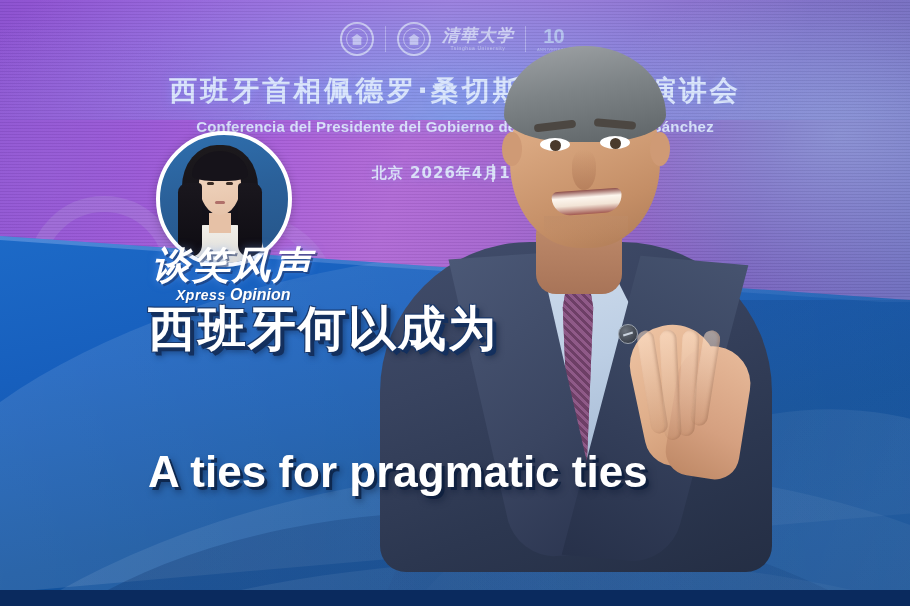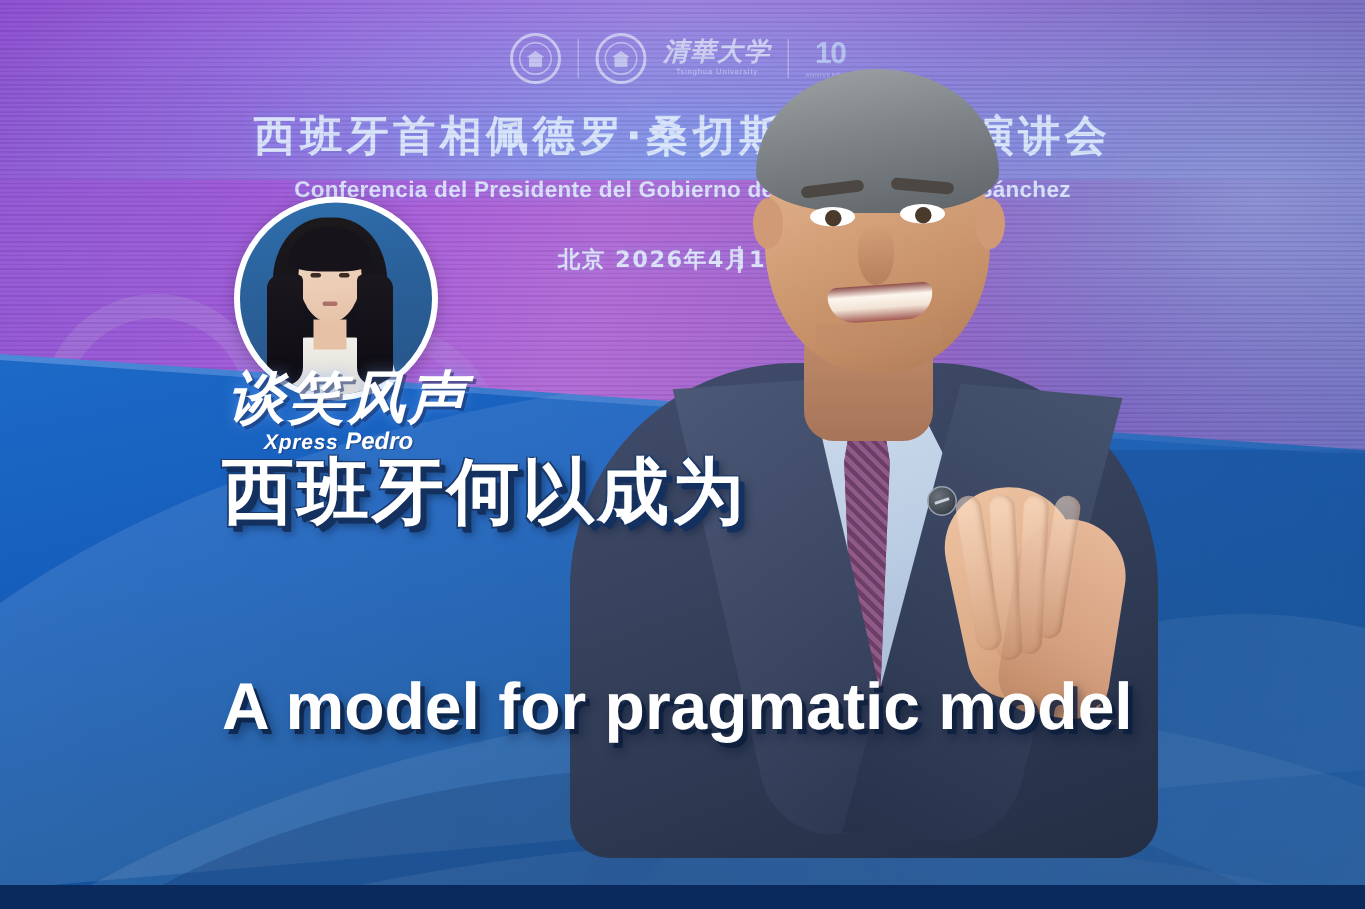--- a/index.html
+++ b/index.html
@@ -417,19 +417,19 @@
     <div class="av-hairF"></div>
     <div class="av-hairL"></div>
     <div class="av-hairR"></div>
     <div class="av-eyeL"></div>
     <div class="av-eyeR"></div>
     <div class="av-mouth"></div>
   </div>
 
   <div class="proglogo">
     <div class="pl-cn">谈笑风声</div>
-    <div class="pl-en"><span>Xpress </span><b>Pedro</b></div>
+    <div class="pl-en"><span>Xpress </span><b>Opinion</b></div>
   </div>
 
   <div class="hl hl1">西班牙何以成为</div>
-  <div class="hl hl3">A model for pragmatic model</div>
+  <div class="hl hl3">A ties for pragmatic ties</div>
 
 </div>
 
 </body></html>

